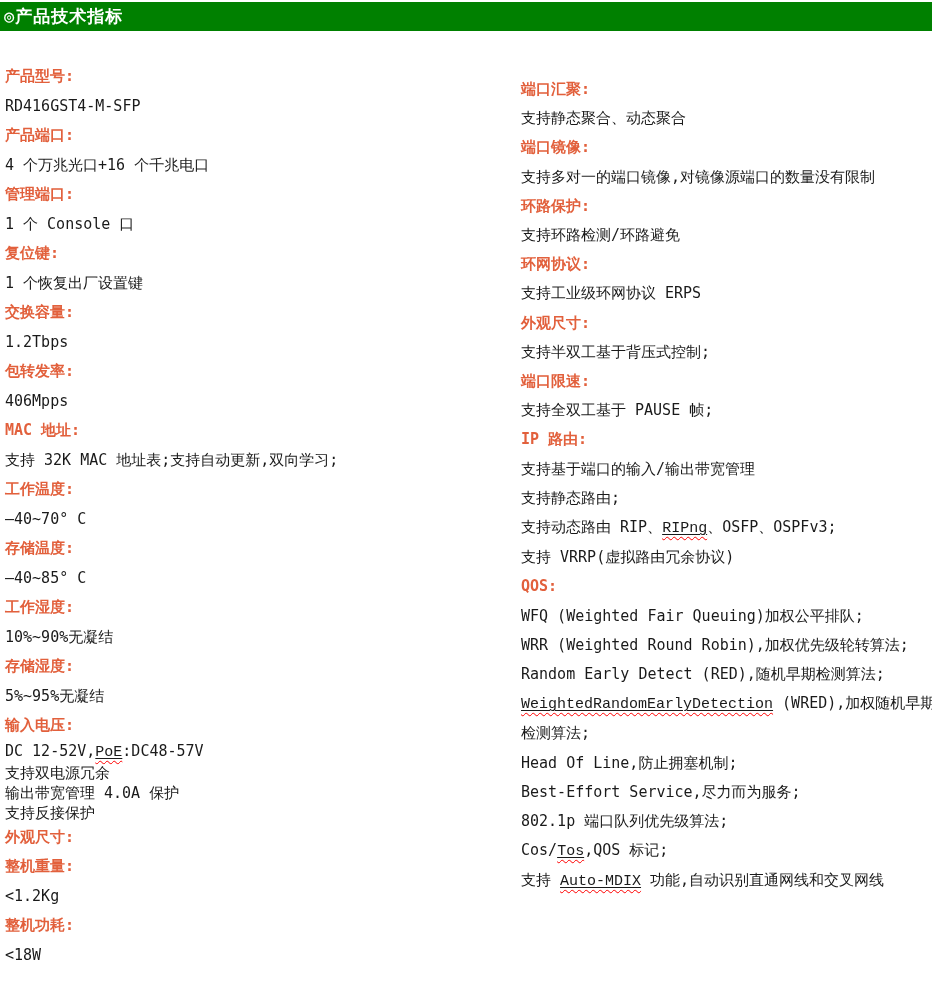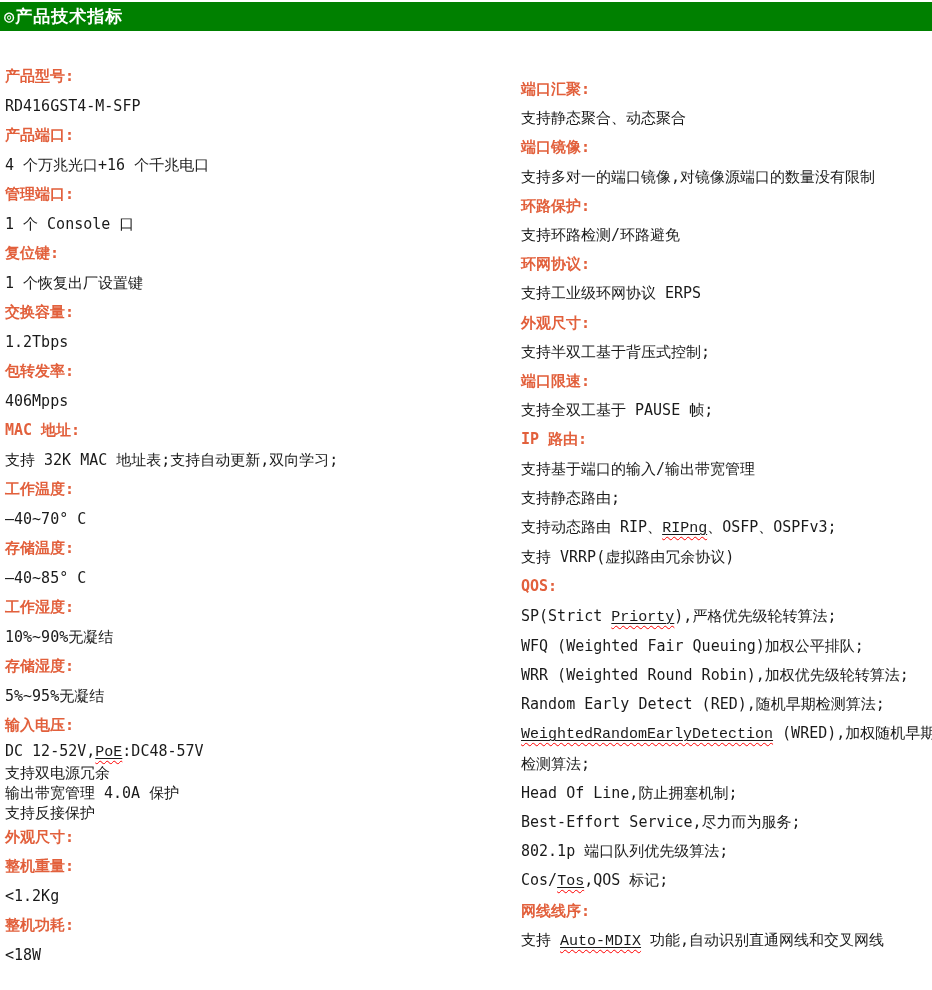--- a/index.html
+++ b/index.html
@@ -94,26 +94,24 @@
       <p class="item heading"><span>外观尺寸:</span></p>
       <p class="item body"><span>支持半双工基于背压式控制;</span></p>
       <p class="item heading"><span>端口限速:</span></p>
       <p class="item body"><span>支持全双工基于 PAUSE 帧;</span></p>
       <p class="item heading"><span>IP 路由:</span></p>
       <p class="item body"><span>支持基于端口的输入/输出带宽管理</span></p>
       <p class="item body"><span>支持静态路由;</span></p>
       <p class="item body"><span>支持动态路由 RIP、</span><span class="sq"><span class="ul">RIPng</span></span><span>、OSFP、OSPFv3;</span></p>
       <p class="item body"><span>支持 VRRP(虚拟路由冗余协议)</span></p>
       <p class="item heading"><span>QOS:</span></p>
-      <p class="item body"><span>SP(Strict </span><span class="sq"><span class="ul">Priorty</span></span><span>),严格优先级轮转算法;</span></p>
       <p class="item body"><span>WFQ (Weighted Fair Queuing)加权公平排队;</span></p>
       <p class="item body"><span>WRR (Weighted Round Robin),加权优先级轮转算法;</span></p>
       <p class="item body"><span>Random Early Detect (RED),随机早期检测算法;</span></p>
       <p class="item body"><span class="sq"><span class="ul">WeightedRandomEarlyDetection</span></span><span> (WRED),加权随机早期</span></p>
       <p class="item body"><span>检测算法;</span></p>
       <p class="item body"><span>Head Of Line,防止拥塞机制;</span></p>
       <p class="item body"><span>Best-Effort Service,尽力而为服务;</span></p>
       <p class="item body"><span>802.1p 端口队列优先级算法;</span></p>
       <p class="item body"><span>Cos/</span><span class="sq"><span class="ul">Tos</span></span><span>,QOS 标记;</span></p>
-      <p class="item heading"><span>网线线序:</span></p>
       <p class="item body"><span>支持 </span><span class="sq"><span class="ul">Auto-MDIX</span></span><span> 功能,自动识别直通网线和交叉网线</span></p>
     </div>
 </div>
 
 </body></html>

